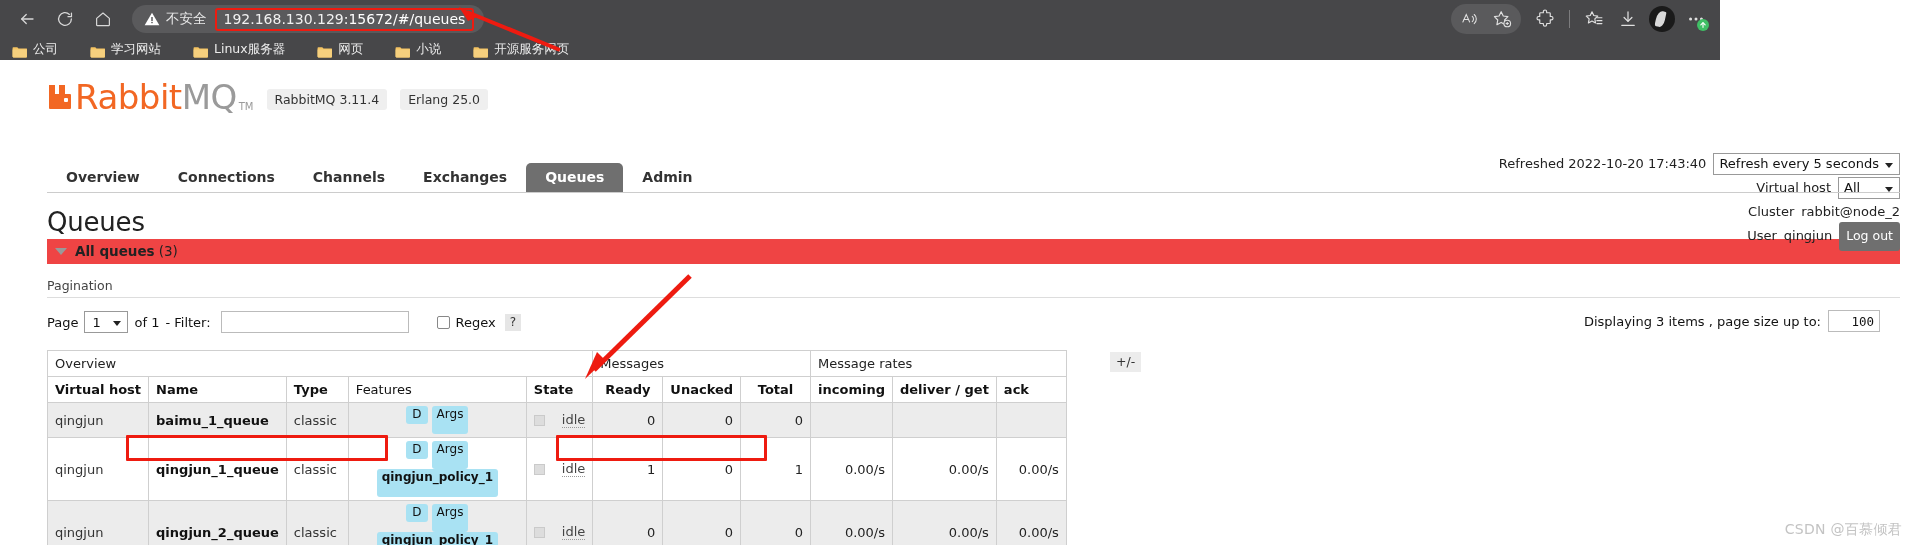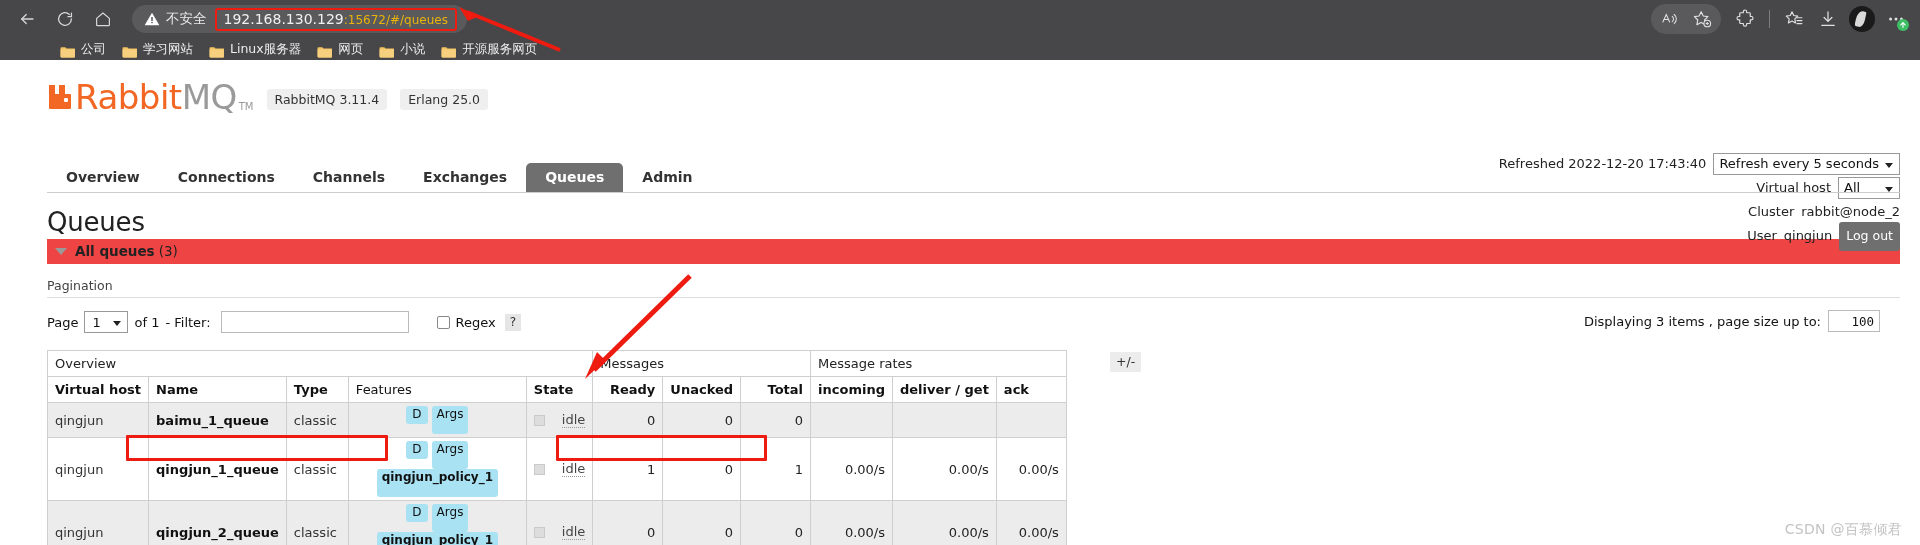--- a/index.html
+++ b/index.html
@@ -6,21 +6,21 @@
   html, body {
     margin: 0; padding: 0;
     width: 1920px; height: 545px;
     overflow: hidden;
     background: #fff;
     font-family: "DejaVu Sans", "Liberation Sans", sans-serif;
   }
 
   
   .browser-chrome {
-    width: 1920px;
+    width: 1720px;
     background: #474749;
     height: 60px;
     position: relative;
   }
   .toolbar-row {
     height: 38px;
     display: flex;
     align-items: center;
     padding: 0 10px;
     position: relative;
@@ -60,21 +60,21 @@
   }
   .url-box {
     border: 2px solid #ee1b10;
     border-radius: 3px;
     padding: 1px 7px 2px 7px;
     display: flex;
     align-items: baseline;
     white-space: nowrap;
   }
   .url-host { color: #f1f1f1; font-size: 14px; }
-  .url-rest { color: #eab308; font-size: 12px; }
+  .url-rest { color: #ffffff; font-size: 14px; }
 
   .toolbar-right {
     position: absolute;
     right: 8px;
     top: 0;
     height: 38px;
     display: flex;
     align-items: center;
     gap: 2px;
   }
@@ -122,22 +122,21 @@
     background: #3fbf65;
     display: flex; align-items: center; justify-content: center;
   }
 
   
   .bookmarks-row {
     height: 22px;
     display: flex;
     align-items: center;
     padding-left: 9px;
-    gap: 0;
-    margin-left: 48px;
+    gap: 16px;
   }
   .bm {
     display: flex;
     align-items: center;
     padding: 0 8px 0 3px;
     height: 20px;
     border-radius: 4px;
     margin-right: 5px;
   }
   .bm-folder {
@@ -406,21 +405,21 @@
     font-size: 13px;
     background: #fff;
     color: #222;
   }
   .col-th {
     text-align: left;
     font-weight: bold;
     background: #fff;
     white-space: nowrap;
   }
-  .col-th.rt { text-align: right; }
+  .col-th.rt { text-align: center; }
   .col-th.feat { font-weight: normal; }
   .row-alt td { background: #ececec; }
   .row-white td { background: #ffffff; }
   td.num { text-align: right; color: #222; }
   td.vh { color: #333; }
   td.name { font-weight: bold; color: #111; }
   td.type { color: #333; }
   td.feat { text-align: center; }
   td.state { text-align: center; }
 
@@ -659,21 +658,21 @@
           <span class="logo-mq">MQ</span>
           <span class="logo-tm">TM</span>
       </div>
       <span class="ver-pill">RabbitMQ 3.11.4</span>
       <span class="ver-pill">Erlang 25.0</span>
     </div>
   </div>
 
   <div class="topright">
     <div class="tr-line">
-      <span>Refreshed 2022-12-20 17:43:40</span>
+      <span>Refreshed 2022-10-20 17:43:40</span>
       <span class="sel">Refresh every 5 seconds</span>
     </div>
     <div class="tr-line">
       <span>Virtual host</span>
       <span class="sel sel-vhost">All</span>
     </div>
     <div class="tr-line">
       <span>Cluster</span>
       <span class="bold">rabbit@node_2</span>
     </div>

